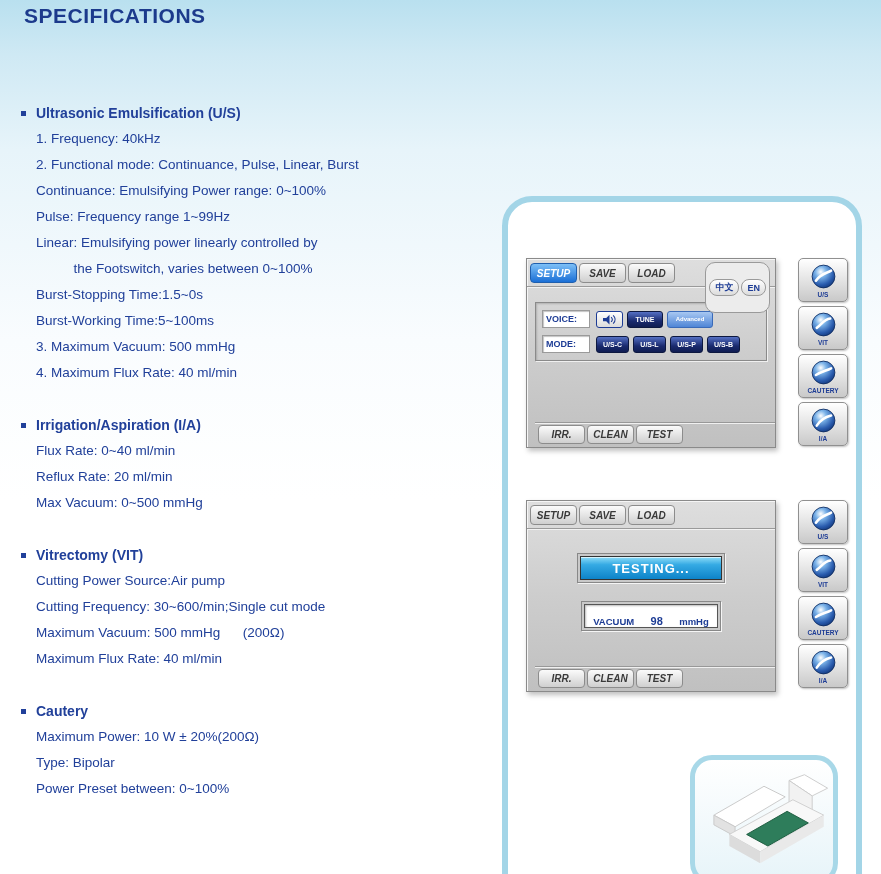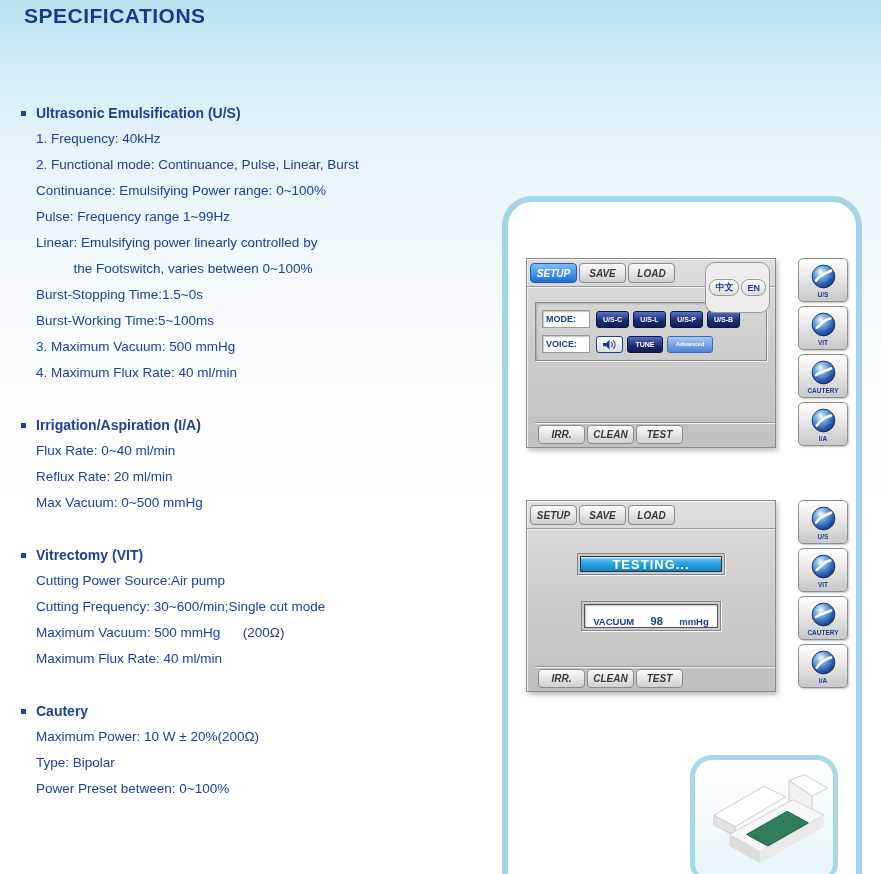--- a/index.html
+++ b/index.html
@@ -115,21 +115,21 @@
     border-top:1px solid #989898; box-shadow:0 1px 0 #f0f0f0 inset;
   }
 
   
   .lcd-outer {
     position:absolute; top:52px; left:50%; transform:translateX(-50%);
     padding:2px; background:#c9c9c9; border:1px solid #888;
     box-shadow:1px 1px 0 #f5f5f5;
   }
   .lcd {
-    width:142px; height:16px;
+    width:142px; height:24px;
     display:flex; align-items:center; justify-content:center;
     background:linear-gradient(180deg,#8edcf8 0%,#35aae4 35%,#0d83c8 100%);
     border:1px solid #333; box-shadow:inset 0 1px 0 rgba(255,255,255,.65);
     color:#ffffff; font-size:13px; font-weight:bold; letter-spacing:1px;
   }
   .vac-outer {
     position:absolute; top:100px; left:50%; transform:translateX(-50%);
     padding:2px; background:#c9c9c9; border:1px solid #888;
     box-shadow:1px 1px 0 #f5f5f5;
   }
@@ -225,36 +225,36 @@
         <button class="tab">SAVE</button>
         <button class="tab">LOAD</button>
         <div class="lang-group">
           <button class="lang">中文</button>
           <button class="lang">EN</button>
         </div>
       </div>
       <div class="groove"></div>
       <div class="mode-box">
         <div class="mv-row">
-          <span class="mv-label">MODE:</span>
-          <button class="navy-btn">U/S-C</button>
-          <button class="navy-btn">U/S-L</button>
-          <button class="navy-btn">U/S-P</button>
-          <button class="navy-btn">U/S-B</button>
-        </div>
-        <div class="mv-row">
           <span class="mv-label">VOICE:</span>
           <button class="voice-btn">
             <svg viewBox="0 0 20 16" width="17" height="13">
               <polygon points="2,6 6,6 10,2 10,14 6,10 2,10" fill="#1d3c95"></polygon>
               <path d="M12 5 q3 3 0 6 M14.5 3 q5 5 0 10" stroke="#1d3c95" fill="none" stroke-width="1.3"></path>
             </svg>
           </button>
           <button class="navy-btn" style="min-width:36px">TUNE</button>
           <button class="adv-btn">Advanced</button>
+        </div>
+        <div class="mv-row">
+          <span class="mv-label">MODE:</span>
+          <button class="navy-btn">U/S-C</button>
+          <button class="navy-btn">U/S-L</button>
+          <button class="navy-btn">U/S-P</button>
+          <button class="navy-btn">U/S-B</button>
         </div>
       </div>
       <div class="bottom-row">
         <button class="tab btab">IRR.</button>
         <button class="tab btab">CLEAN</button>
         <button class="tab btab">TEST</button>
       </div>
     </div>
     <div class="icon-col">
         <div class="icon-btn">

